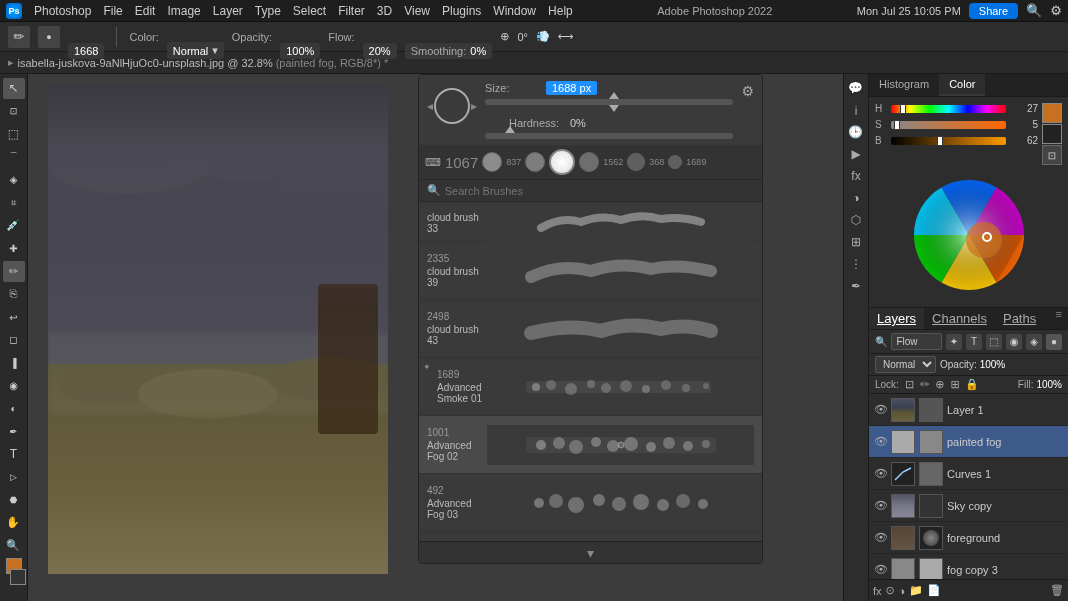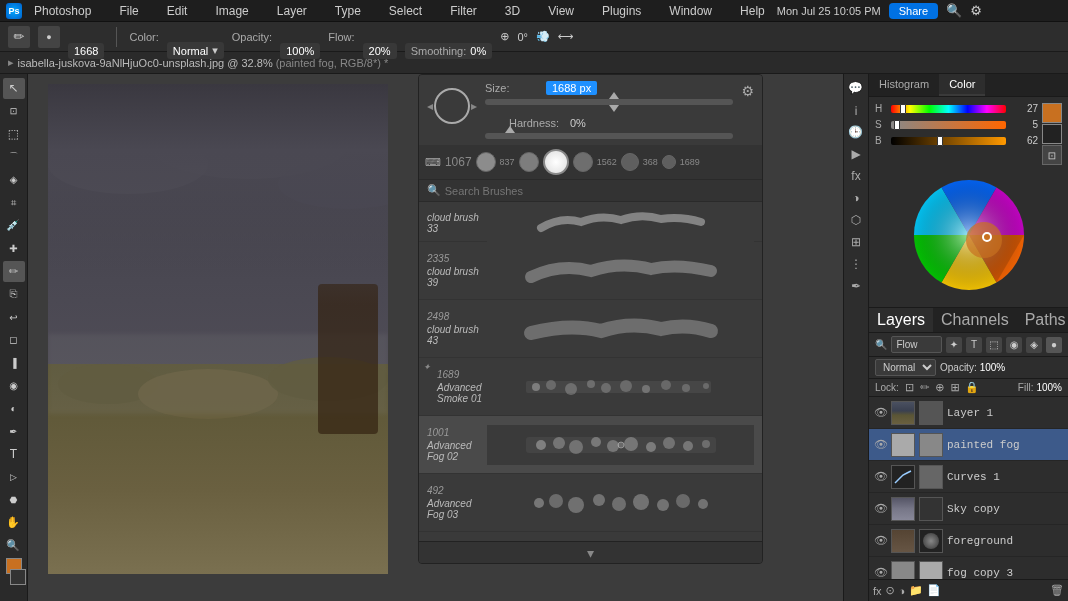--- a/index.html
+++ b/index.html
@@ -26,21 +26,21 @@
       border-bottom: 1px solid #111;
     }
     #menubar .app-icon {
       width: 16px; height: 16px;
       background: radial-gradient(circle, #00a8ff, #0060cc);
       border-radius: 3px;
       display: flex; align-items: center; justify-content: center;
       font-size: 9px; color: white; font-weight: bold;
     }
     #menubar .menu-items {
-      display: flex; gap: 28px;
+      display: flex; gap: 12px;
     }
     #menubar .menu-item { cursor: pointer; color: #ccc; font-size: 12px; }
     #menubar .title { flex: 1; text-align: center; font-size: 11px; color: #aaa; }
     #menubar .right-items { display: flex; gap: 8px; align-items: center; font-size: 11px; }
     #menubar .share-btn {
       background: #0071e3; color: white; padding: 2px 10px;
       border-radius: 4px; font-size: 11px; cursor: pointer;
     }
 
     
@@ -274,23 +274,24 @@
       border-top: 1px solid #1a1a1a;
       overflow: hidden;
     }
     #layers-tabs {
       display: flex;
       background: #222;
       border-bottom: 1px solid #1a1a1a;
     }
     .layers-tab {
       padding: 3px 8px;
-      font-size: 16px;
+      font-size: 13px;
       cursor: pointer;
       color: #aaa;
+      text-decoration: underline;
     }
     .layers-tab.active { color: #fff; background: #2d2d2d; }
     #layers-controls {
       display: flex;
       align-items: center;
       padding: 3px 6px;
       gap: 4px;
       border-bottom: 1px solid #1a1a1a;
     }
     .layers-filter {
@@ -378,21 +379,20 @@
       margin-right: 4px;
       overflow: hidden;
     }
     .layer-name {
       flex: 1;
       font-size: 11px;
       color: #ccc;
       white-space: nowrap;
       overflow: hidden;
       text-overflow: ellipsis;
-      font-family: Liberation Mono, monospace;
     }
     .side-icon {
       width: 20px; height: 20px;
       display: flex; align-items: center; justify-content: center;
       font-size: 12px;
       color: #aaa;
       cursor: pointer;
       border-radius: 2px;
     }
 
@@ -443,21 +443,20 @@
       background: #555;
       border-radius: 3px;
       position: relative;
     }
 
     #brush-list-container {
       flex: 1;
       overflow-y: auto;
       scrollbar-width: thin;
       scrollbar-color: #555 #333;
-      font-style: italic;
     }
     #brush-list-container::-webkit-scrollbar { width: 8px; }
     #brush-list-container::-webkit-scrollbar-track { background: #333; }
     #brush-list-container::-webkit-scrollbar-thumb { background: #555; border-radius: 4px; }
 
     
     #brush-panel-footer {
       height: 22px;
       background: #333;
       border-top: 1px solid #222;
@@ -501,20 +500,21 @@
     <span class="menu-item">Layer</span>
     <span class="menu-item">Type</span>
     <span class="menu-item">Select</span>
     <span class="menu-item">Filter</span>
     <span class="menu-item">3D</span>
     <span class="menu-item">View</span>
     <span class="menu-item">Plugins</span>
     <span class="menu-item">Window</span>
     <span class="menu-item">Help</span>
   </div>
+  <div class="title">Adobe Photoshop 2022</div>
   <div class="right-items">
     <span>Mon Jul 25  10:05 PM</span>
     <div class="share-btn">Share</div>
     <span style="font-size:13px; cursor:pointer;">🔍</span>
     <span style="font-size:13px; cursor:pointer;">⚙</span>
   </div>
 </div>
 
 <div id="optionsbar">
   <div class="tool-icon">✏</div>
@@ -656,21 +656,21 @@
                   <div style="position:absolute; left:20px; top:-7px; width:0; height:0; border-left:5px solid transparent; border-right:5px solid transparent; border-bottom:7px solid #aaa;"></div>
                 </div>
               </div>
             </div>
             <div style="font-size:14px; color:#aaa; cursor:pointer; margin-top:2px;">⚙</div>
           </div>
         </div>
 
         <div id="brush-presets-bar">
           <span style="font-size:11px; color:#aaa; cursor:pointer;">⌨</span>
-          <span style="font-size:12px; color:#888;">1067</span>
+          <span style="font-size:15px; color:#888;">1067</span>
           <span style="width:20px;height:20px;border-radius:50%;background:rgba(200,200,200,0.6);display:inline-block; cursor:pointer; border:1px solid #666;"></span>
           <span style="font-size:9px; color:#888;">837</span>
           <span style="width:20px;height:20px;border-radius:50%;background:rgba(200,200,200,0.5);display:inline-block; cursor:pointer; border:1px solid #666;"></span>
 
           <span style="width:26px;height:26px;border-radius:50%;background:radial-gradient(circle, white, #ddd);display:inline-block; cursor:pointer; border:2px solid #888;"></span>
           <span style="width:20px;height:20px;border-radius:50%;background:rgba(200,200,200,0.4);display:inline-block; cursor:pointer; border:1px solid #666;"></span>
           <span style="font-size:9px; color:#888;">1562</span>
           <span style="width:18px;height:18px;border-radius:50%;background:rgba(200,200,200,0.3);display:inline-block; cursor:pointer; border:1px solid #666;"></span>
           <span style="font-size:9px; color:#888;">368</span>
           <span style="width:14px;height:14px;border-radius:50%;background:rgba(200,200,200,0.3);display:inline-block; cursor:pointer; border:1px solid #666;"></span>

